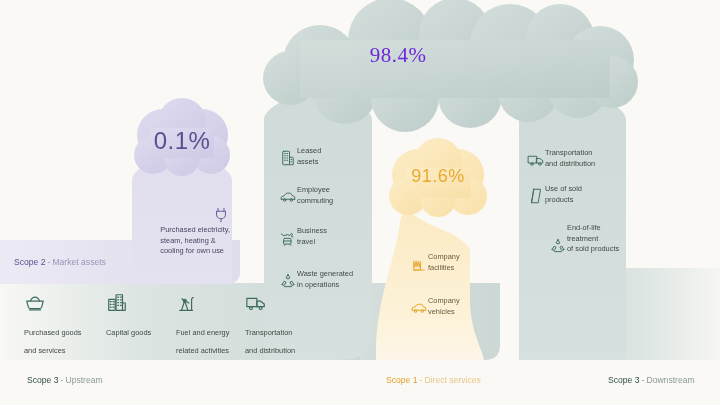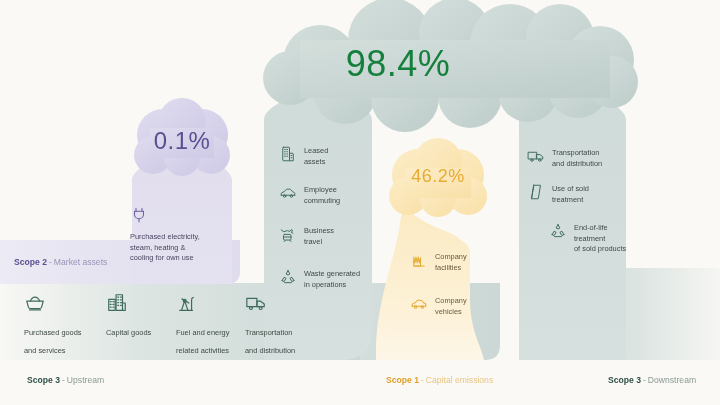--- a/index.html
+++ b/index.html
@@ -12,30 +12,29 @@
   #stage{position:absolute;inset:0;width:720px;height:405px;}
   #art{position:absolute;left:0;top:0;width:720px;height:405px;}
 
   
   .pct{
     position:absolute;
     font-weight:400;
     letter-spacing:.5px;
     white-space:nowrap;
   }
-  .pct-main{left:398px;top:43px;font-size:36px;color:#15803d;transform:translateX(-50%);}
+  .pct-main{left:398px;top:43px;font-size:21px;color:#6d28d9;transform:translateX(-50%);font-family:Liberation Serif, serif;}
   .pct-scope2{left:182px;top:127px;font-size:24px;color:#5b4f91;transform:translateX(-50%);}
   .pct-scope1{left:438px;top:166px;font-size:18px;color:#e8ab31;transform:translateX(-50%);}
 
   
   .item{
     position:absolute;
     display:flex;
-    align-items:flex-start;
-    gap:7px;
+    align-items:flex-end;
   }
   .item .ico{flex:0 0 auto;width:18px;height:18px;display:block;}
   .item .ico svg{display:block;width:18px;height:18px;}
   .item .lbl{
     font-size:7.4px;
     line-height:1.42;
     color:#3f4a46;
     white-space:pre-line;
     padding-top:1px;
   }
@@ -45,21 +44,21 @@
   
   .uitem{position:absolute;width:92px;}
   .uitem .ico{width:22px;height:22px;display:block;margin-bottom:7px;}
   .uitem .ico svg{display:block;width:22px;height:22px;}
   .uitem .lbl{
     font-size:7.4px;line-height:1.45;color:#3f4a46;white-space:pre-line;
   }
 
   
   .cap{position:absolute;font-size:8.6px;white-space:nowrap;}
-  .cap b{font-weight:700;}
+  .cap b{font-weight:400;}
   .cap .sep{margin:0 2px;}
   .cap.green b{color:#2f5148;}
   .cap.green .sub{color:#8b9a95;}
   .cap.green .sep{color:#8b9a95;}
   .cap.purple b{color:#5b4f91;}
   .cap.purple .sub{color:#9a93b8;}
   .cap.purple .sep{color:#9a93b8;}
   .cap.yellow b{color:#e0a02a;}
   .cap.yellow .sub{color:#e8c583;}
   .cap.yellow .sep{color:#e8c583;}
@@ -168,21 +167,21 @@
       <circle cx="438" cy="162" r="24" fill="url(#gCloudY)"></circle>
       <circle cx="408" cy="196" r="19" fill="url(#gCloudY)"></circle>
       <circle cx="468" cy="196" r="19" fill="url(#gCloudY)"></circle>
       <circle cx="438" cy="199" r="18" fill="url(#gCloudY)"></circle>
       <rect x="405" y="168" width="66" height="30" fill="url(#gCloudY)"></rect>
     </g>
   </svg>
 
   <div class="pct pct-main">98.4%</div>
   <div class="pct pct-scope2">0.1%</div>
-  <div class="pct pct-scope1">46.2%</div>
+  <div class="pct pct-scope1">91.6%</div>
 
   <div class="item purple" style="left:130px;top:206px;width:100px;flex-direction:column;">
     <span class="ico">
       <svg viewBox="0 0 24 24" fill="none" stroke="#6b5f9e" stroke-width="1.4" stroke-linecap="round" stroke-linejoin="round">
         <path d="M8 3v4M16 3v4"></path>
           <path d="M6 7h12v4a6 6 0 0 1-6 6 6 6 0 0 1-6-6V7Z"></path>
           <path d="M12 17v4"></path>
       </svg>
     </span>
     <span class="lbl">Purchased electricity,
@@ -280,21 +279,21 @@
   </div>
 
   <div class="item" style="left:527px;top:183px;width:92px;">
     <span class="ico">
       <svg viewBox="0 0 24 24" fill="none" stroke="#3f6b5e" stroke-width="1.3" stroke-linecap="round" stroke-linejoin="round">
         <path d="M9 3h9l-3 18H6L9 3Z"></path>
           <path d="M9 3 6 21"></path>
       </svg>
     </span>
     <span class="lbl">Use of sold
-treatment</span>
+products</span>
   </div>
 
   <div class="item" style="left:549px;top:222px;width:92px;">
     <span class="ico">
       <svg viewBox="0 0 24 24" fill="none" stroke="#3f6b5e" stroke-width="1.3" stroke-linecap="round" stroke-linejoin="round">
         <path d="M12 3.5 14.6 8l-2.6 1.3L9.4 8 12 3.5Z"></path>
         <path d="M4.2 16.8 6.8 12.3 9.4 13.7 6.8 18.2 4.2 16.8Z"></path>
         <path d="M19.8 16.8 17.2 18.2 14.6 13.7 17.2 12.3 19.8 16.8Z"></path>
         <path d="M7.5 19.5h9"></path>
       </svg>
@@ -359,20 +358,20 @@
 
   <div class="cap purple cap-s2">
     <b>Scope 2</b><span class="sep">-</span><span class="sub">Market assets</span>
   </div>
 
   <div class="cap green cap-s3u">
     <b>Scope 3</b><span class="sep">-</span><span class="sub">Upstream</span>
   </div>
 
   <div class="cap yellow cap-s1">
-    <b>Scope 1</b><span class="sep">-</span><span class="sub">Capital emissions</span>
+    <b>Scope 1</b><span class="sep">-</span><span class="sub">Direct services</span>
   </div>
 
   <div class="cap green cap-s3d">
     <b>Scope 3</b><span class="sep">-</span><span class="sub">Downstream</span>
   </div>
 
 </div>
 
 </body></html>

